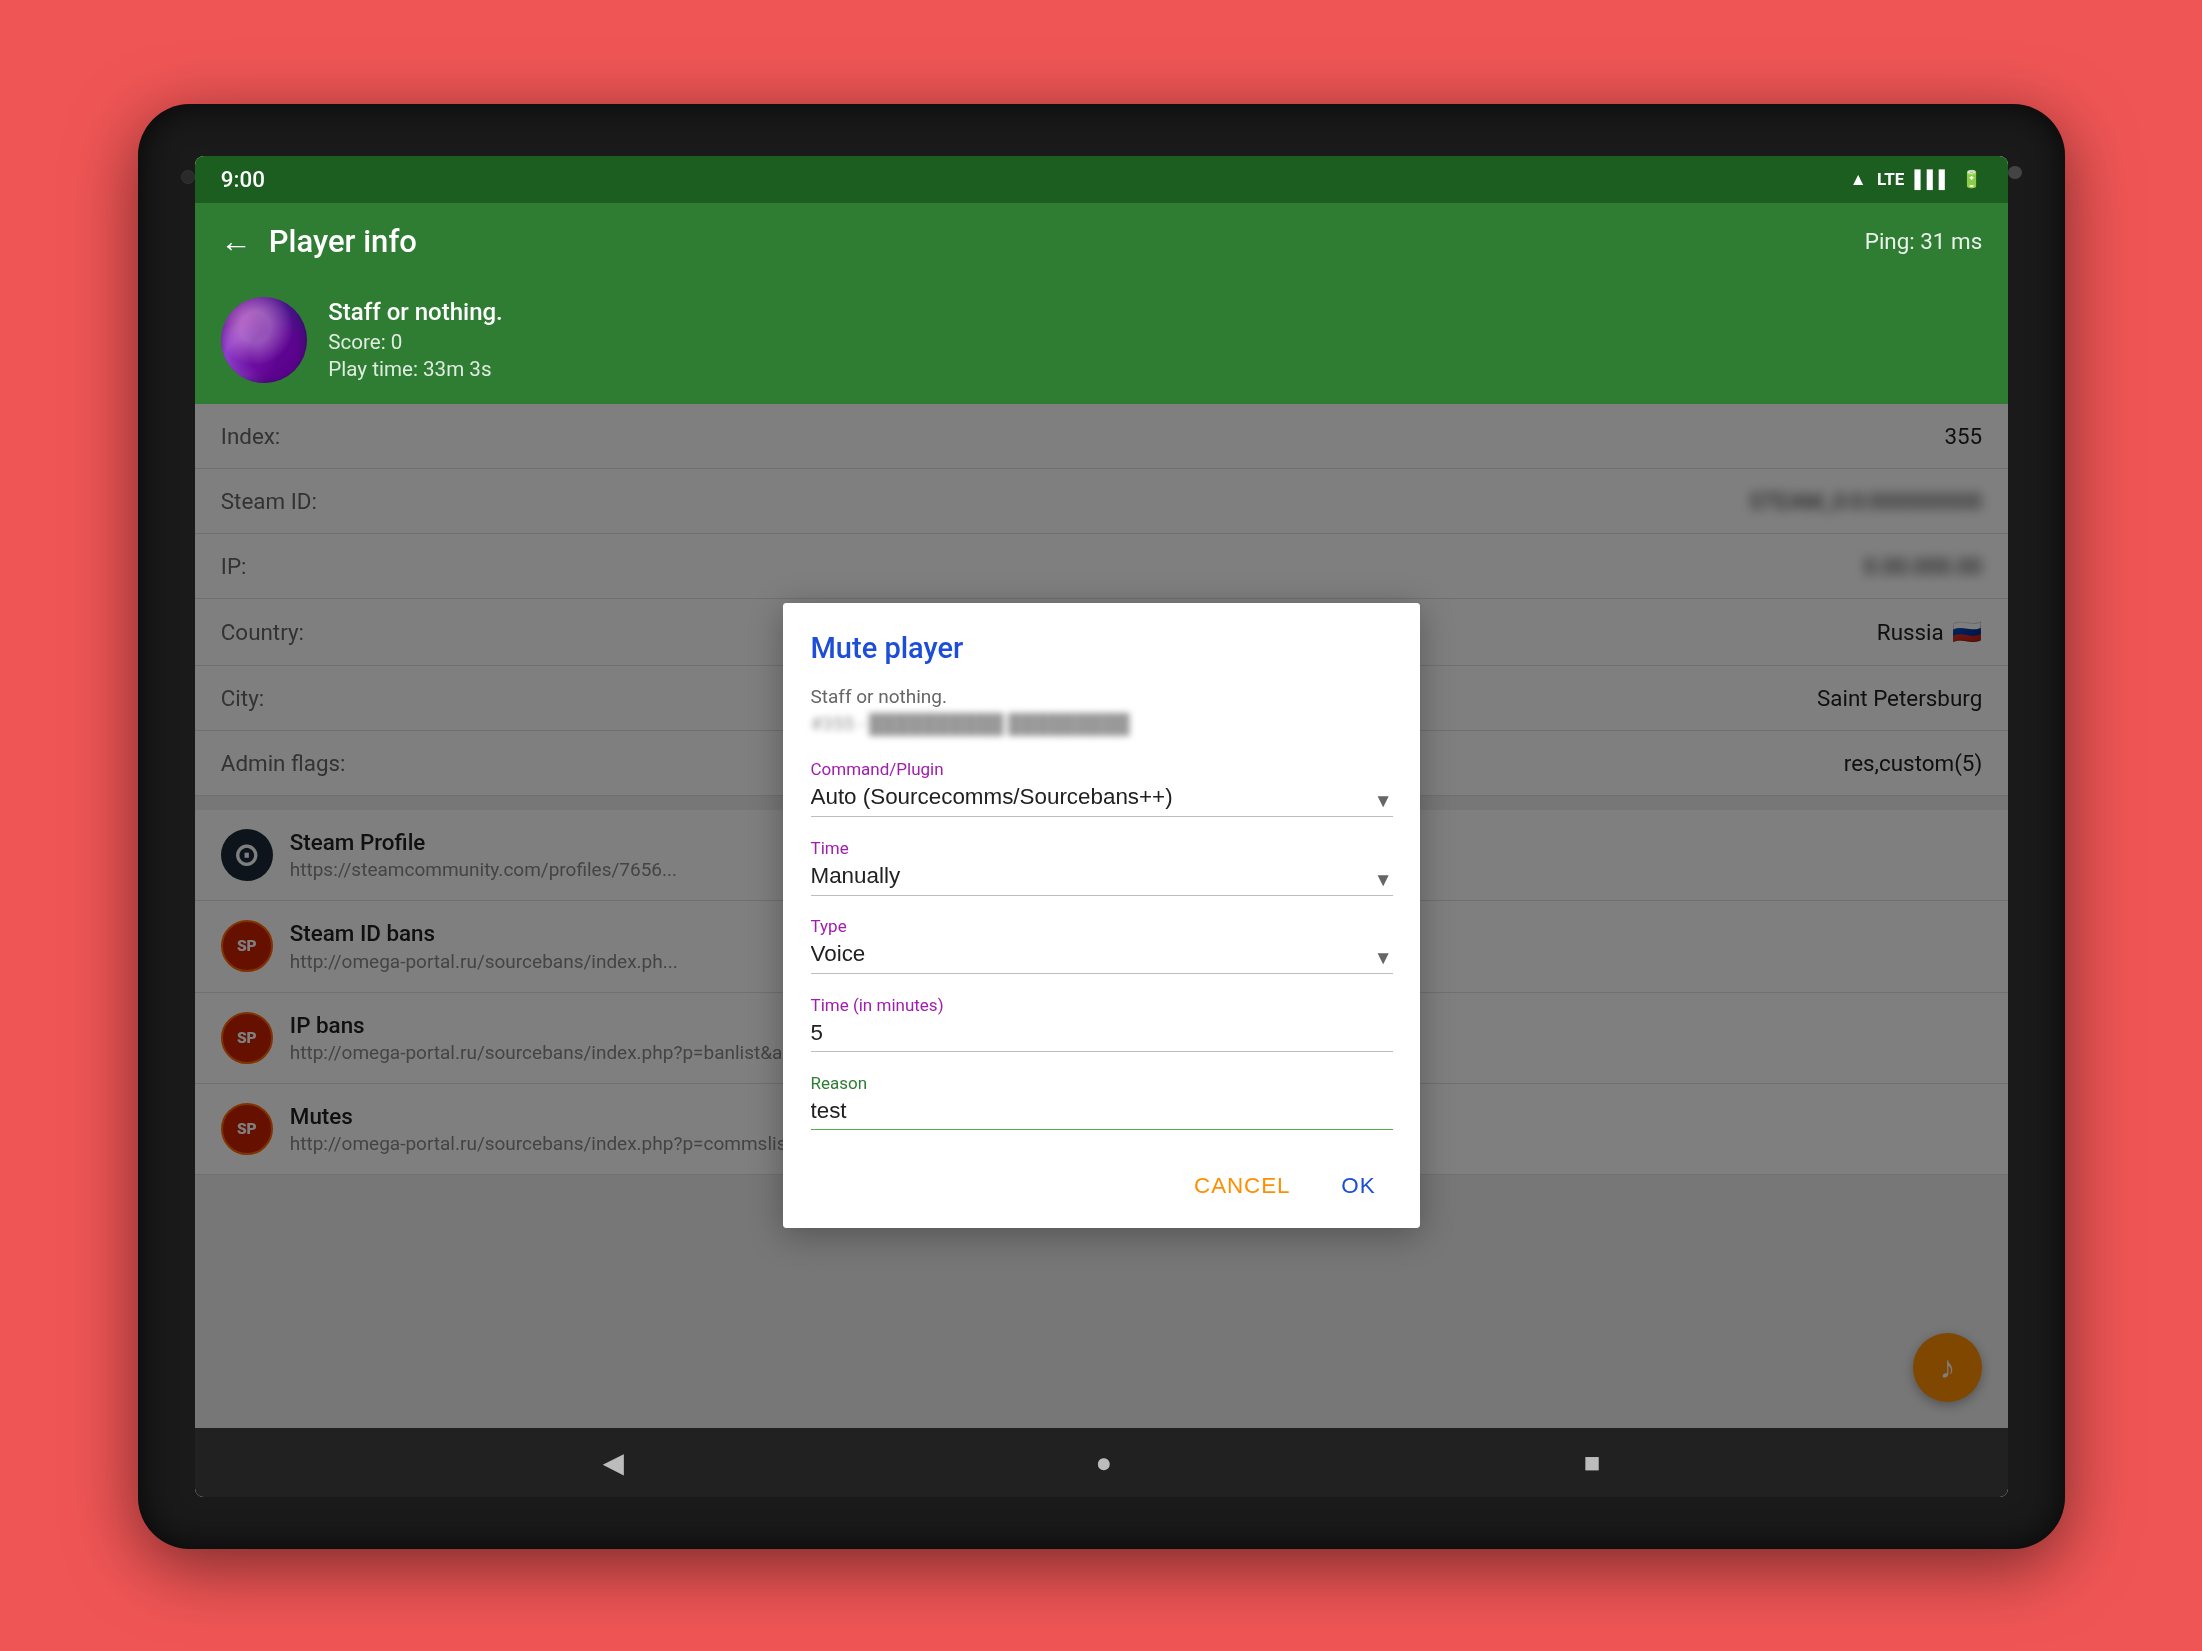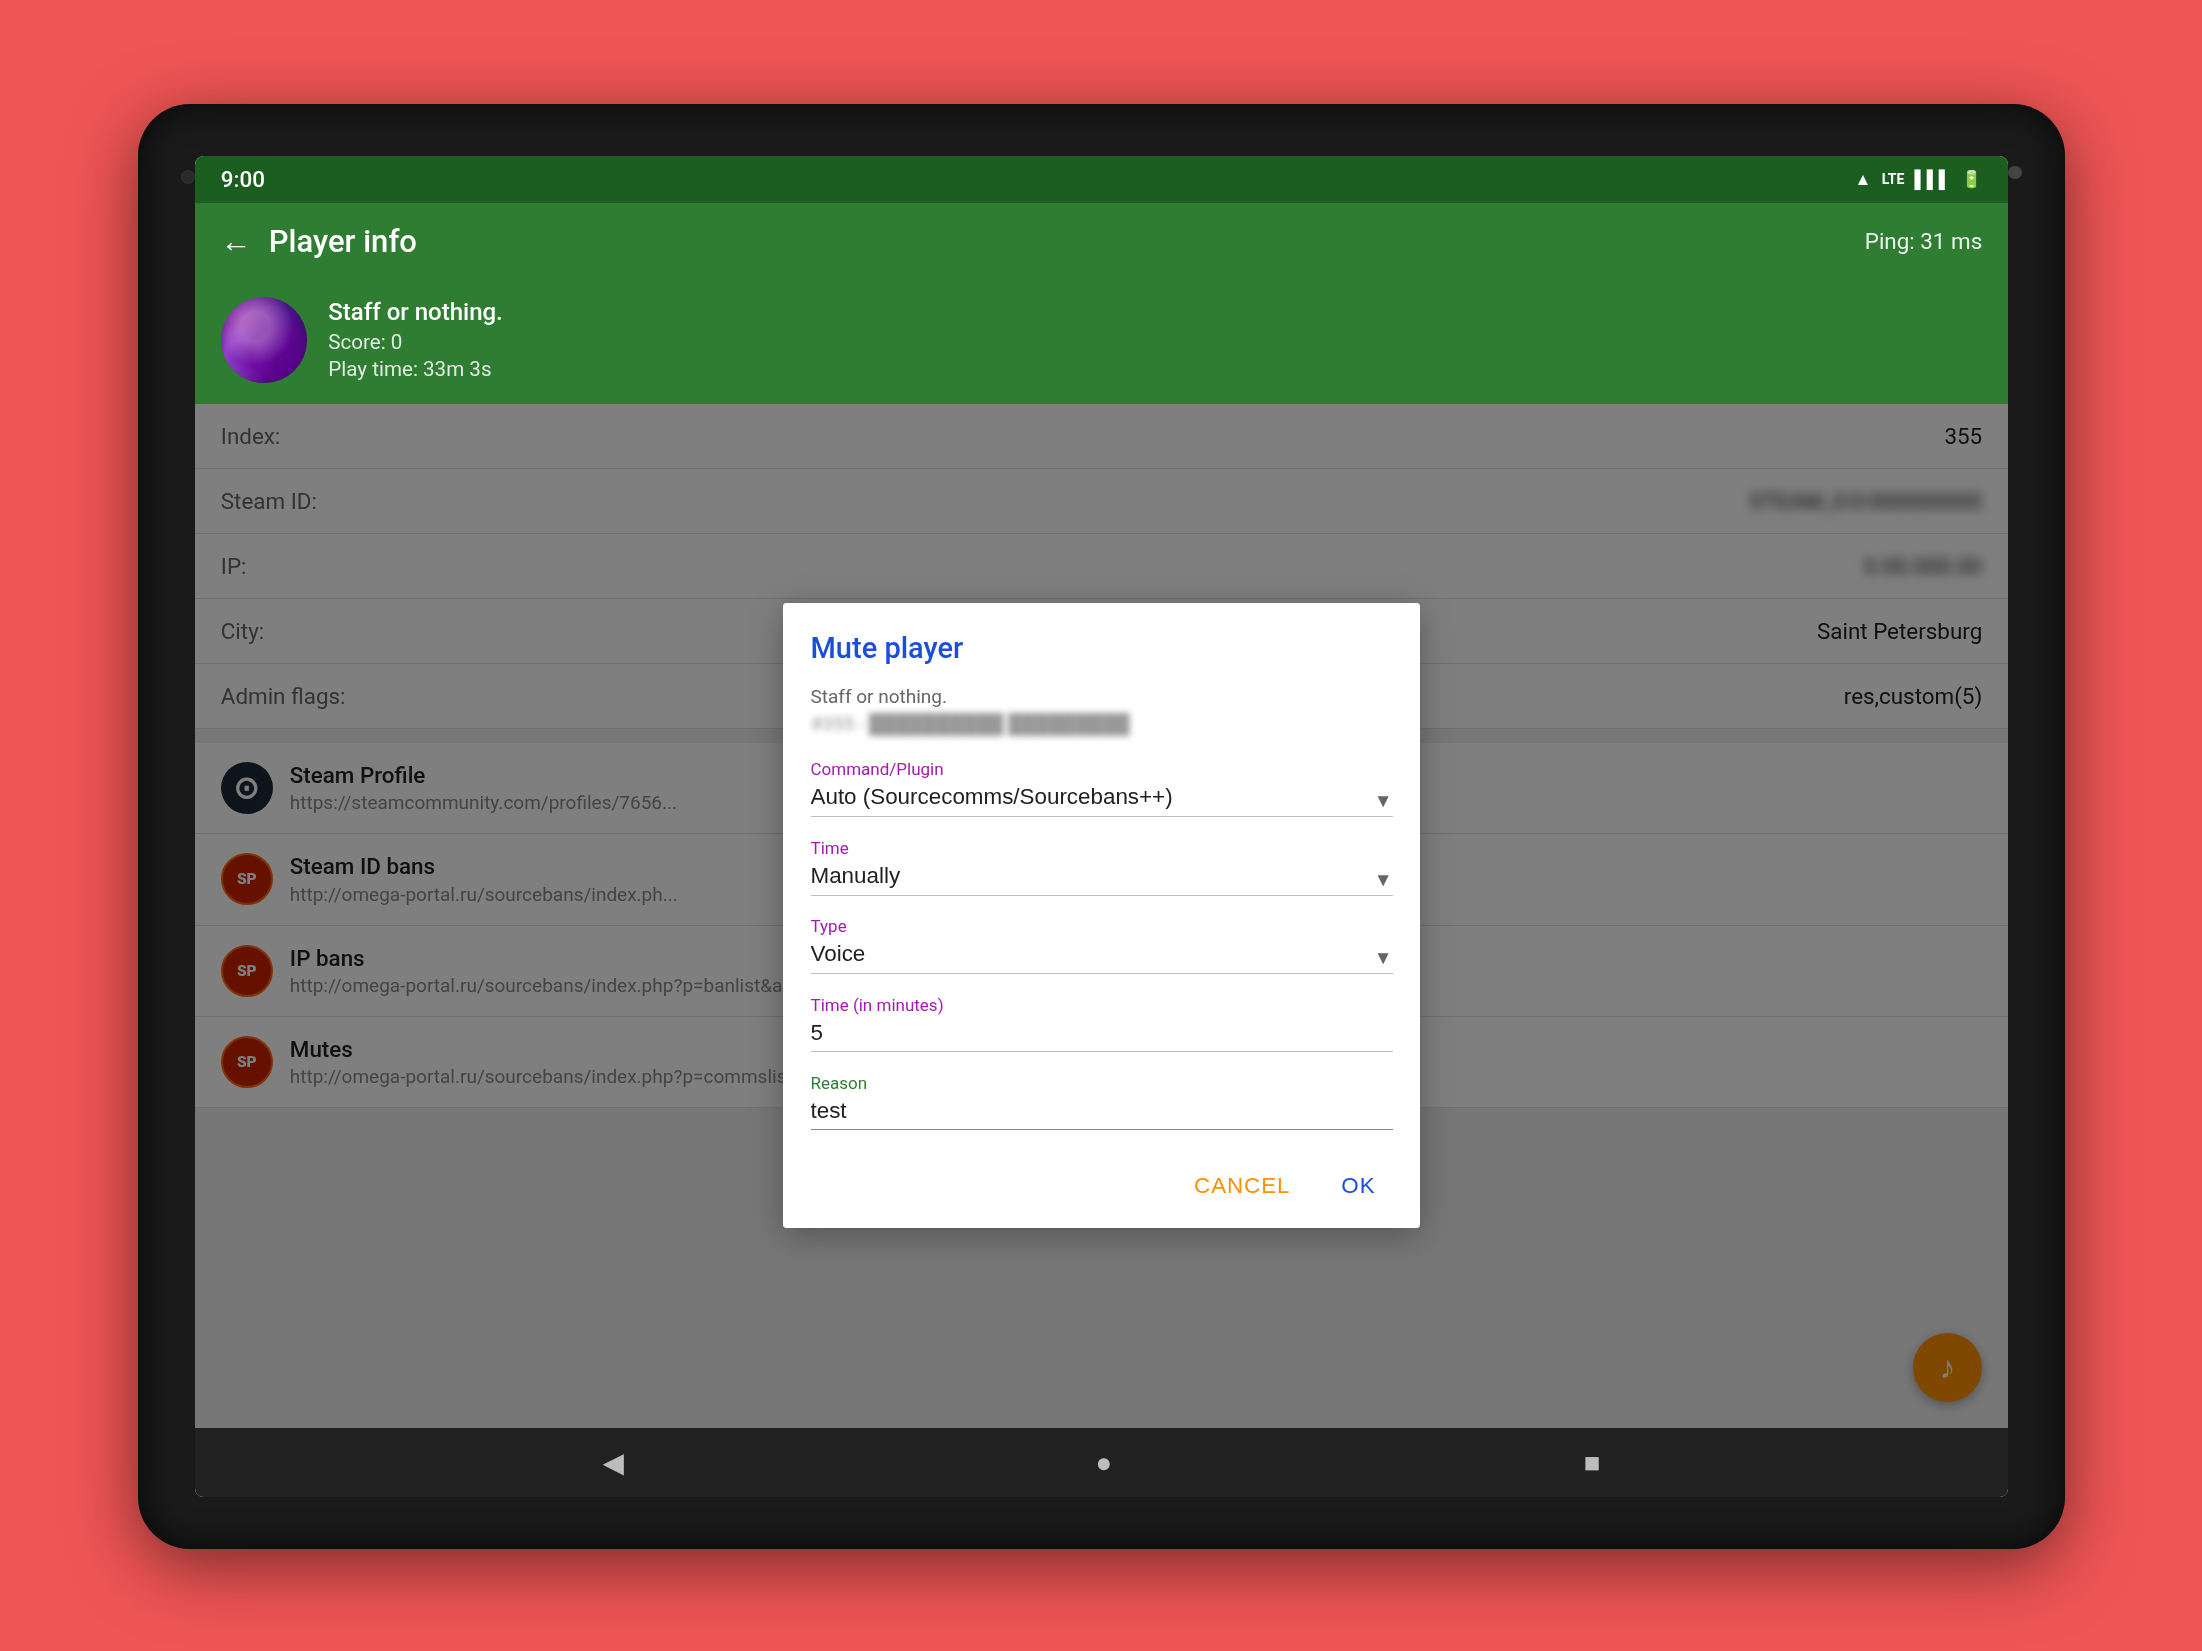--- a/index.html
+++ b/index.html
@@ -76,21 +76,21 @@
       gap: 10.3px;
     }
 
     .status-icon {
       color: white;
       font-size: 17px;
     }
 
     .status-lte {
       color: white;
-      font-size: 14px;
+      font-size: 17px;
       font-weight: bold;
     }
 
     
     .app-bar {
       background: #2e7d32;
       height: 77px;
       display: flex;
       align-items: center;
       padding: 0 26px;
@@ -512,20 +512,27 @@
           <span class="info-label">Index:</span>
           <span class="info-value">355</span>
         </div>
         <div class="info-row">
           <span class="info-label">Steam ID:</span>
           <span class="info-value blurred">STEAM_0:0:000000000</span>
         </div>
         <div class="info-row">
           <span class="info-label">IP:</span>
           <span class="info-value blurred">0.00.000.00</span>
+        </div>
+        <div class="info-row">
+          <span class="info-label">Country:</span>
+          <span class="info-value country-flag">
+            <span>Russia</span>
+            <span class="flag-emoji">🇷🇺</span>
+          </span>
         </div>
         <div class="info-row">
           <span class="info-label">City:</span>
           <span class="info-value">Saint Petersburg</span>
         </div>
         <div class="info-row">
           <span class="info-label">Admin flags:</span>
           <span class="info-value">res,custom(5)</span>
         </div>
       </div>

